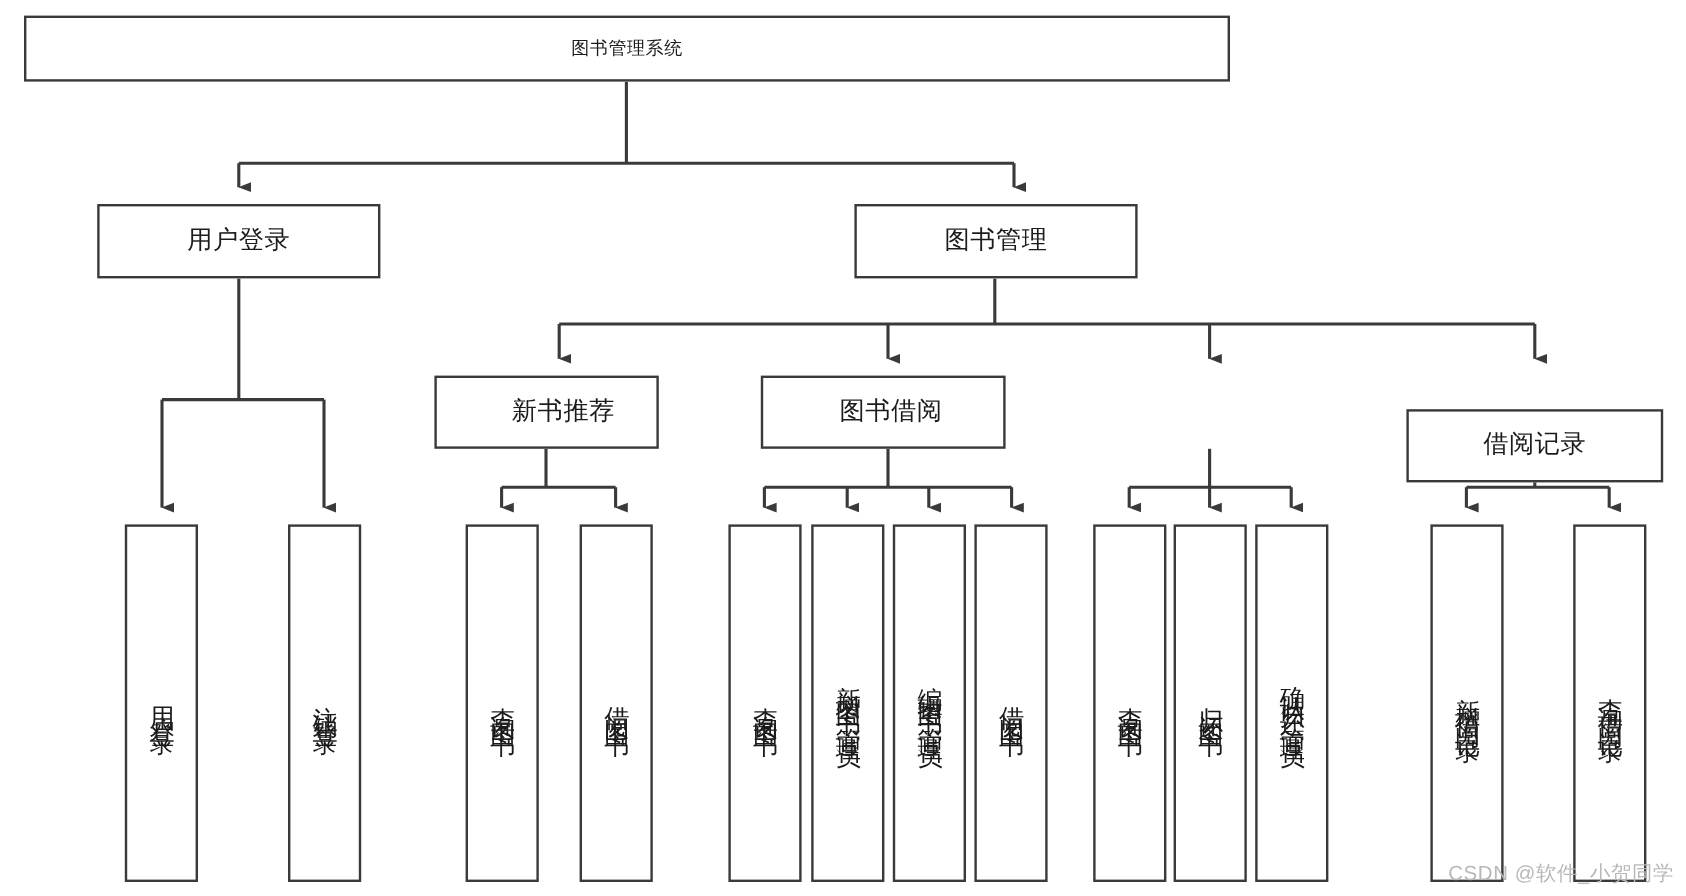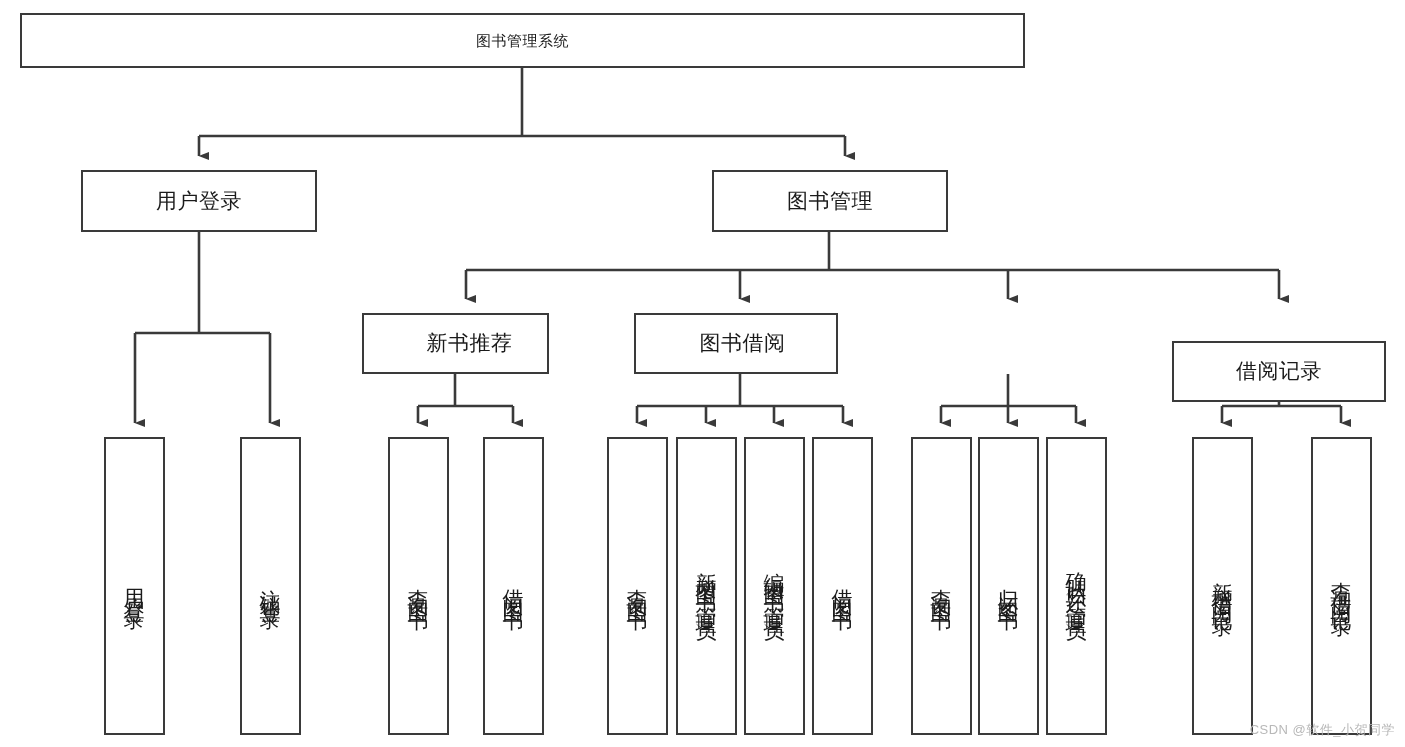--- a/index.html
+++ b/index.html
@@ -57,21 +57,21 @@
     font-size: 21px;
     letter-spacing: 7px;
     line-height: 1;
     text-align: center;
     max-height: 100%;
   }
   #watermark {
     position: absolute;
     right: 10px;
     bottom: 8px;
-    font-size: 13px;
+    font-size: 17px;
     color: #b8b8b8;
     letter-spacing: 0.5px;
     z-index: 5;
     white-space: nowrap;
     text-align: center;
   }
 </style>
 </head>
 <body>
 

